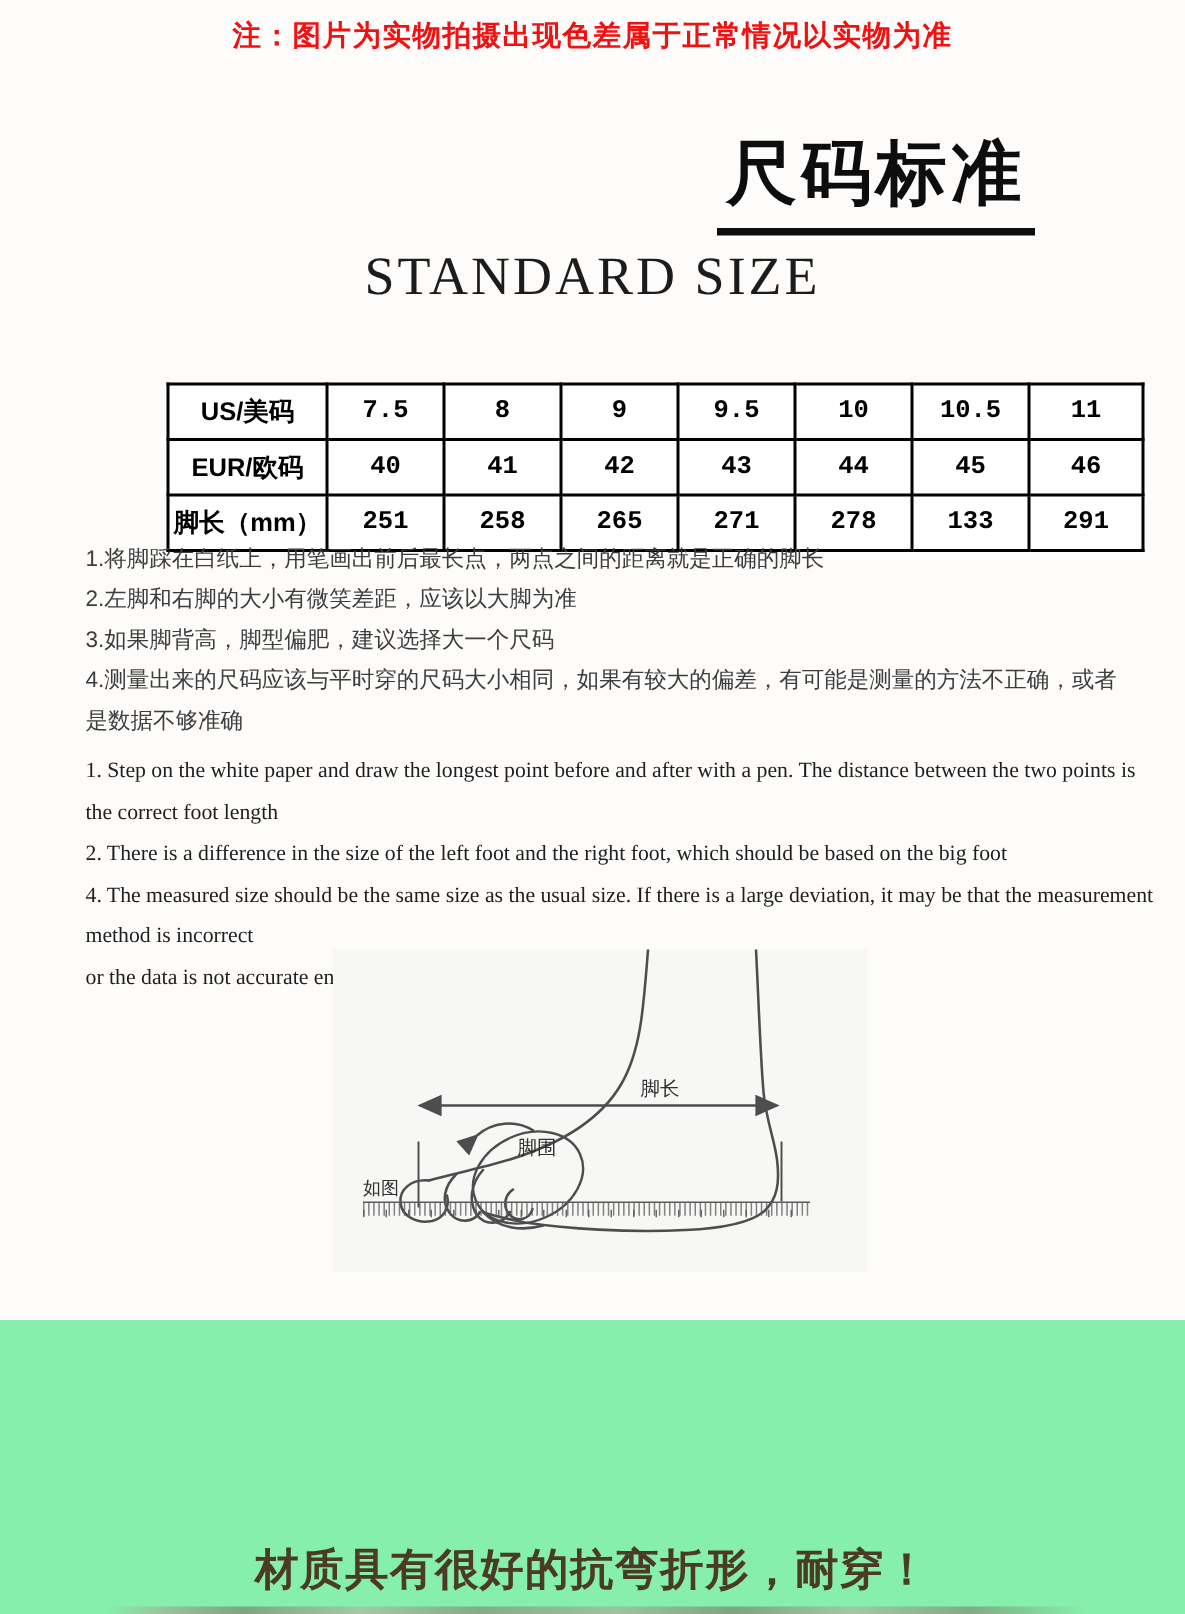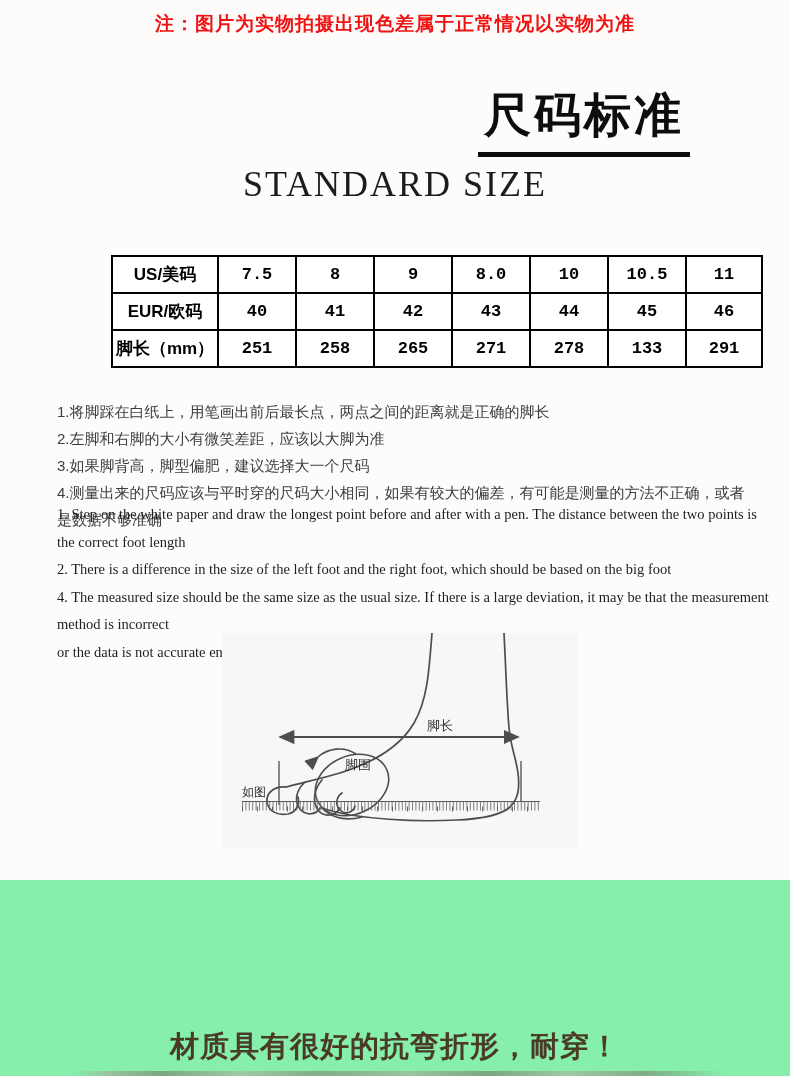--- a/index.html
+++ b/index.html
@@ -18,21 +18,21 @@
                font-family:"Liberation Serif","DejaVu Serif",serif;font-size:36px;
                letter-spacing:2px;color:#1c1c1c;}
 
   table.size-table{position:absolute;left:75px;top:255px;width:650px;border-collapse:collapse;
                    table-layout:fixed;background:#fff;margin-left:36px;}
   table.size-table td{border:2px solid #000;height:35px;text-align:center;vertical-align:middle;
                       font-family:"Liberation Mono","DejaVu Sans Mono",monospace;
                       font-size:17px;font-weight:600;color:#000;padding:0;}
   table.size-table td.hd{font-family:"Liberation Sans",sans-serif;font-weight:700;font-size:17px;}
 
-  .cn-notes{position:absolute;left:57px;top:398px;width:700px;font-size:15px;color:#3d3d3d;
+  .cn-notes{position:absolute;left:57px;top:359px;width:700px;font-size:15px;color:#3d3d3d;
             line-height:27px;}
   .en-notes{position:absolute;left:57px;top:501px;width:715px;
             font-family:"Liberation Serif","DejaVu Serif",serif;
             font-size:14.5px;color:#1e1e1e;line-height:27.5px;}
 
   .diagram{position:absolute;left:222px;top:633px;width:356px;height:215px;background:#f7f7f5;}
 
   .comfort-title{position:absolute;left:0;top:918px;width:790px;text-align:center;
                  font-size:78px;font-weight:800;letter-spacing:2px;color:#3b2f1e;line-height:1.25;}
   .comfort-sub{position:absolute;left:0;top:1027px;width:790px;text-align:center;
@@ -66,21 +66,21 @@
         <col style="width:78px">
         <col style="width:78px">
         <col style="width:76px">
     </colgroup>
     <tbody>
       <tr>
         <td class="hd">US/美码</td>
         <td>7.5</td>
         <td>8</td>
         <td>9</td>
-        <td>8.0</td>
+        <td>9.5</td>
         <td>10</td>
         <td>10.5</td>
         <td>11</td>
       </tr>
       <tr>
         <td class="hd">EUR/欧码</td>
         <td>40</td>
         <td>41</td>
         <td>42</td>
         <td>43</td>

